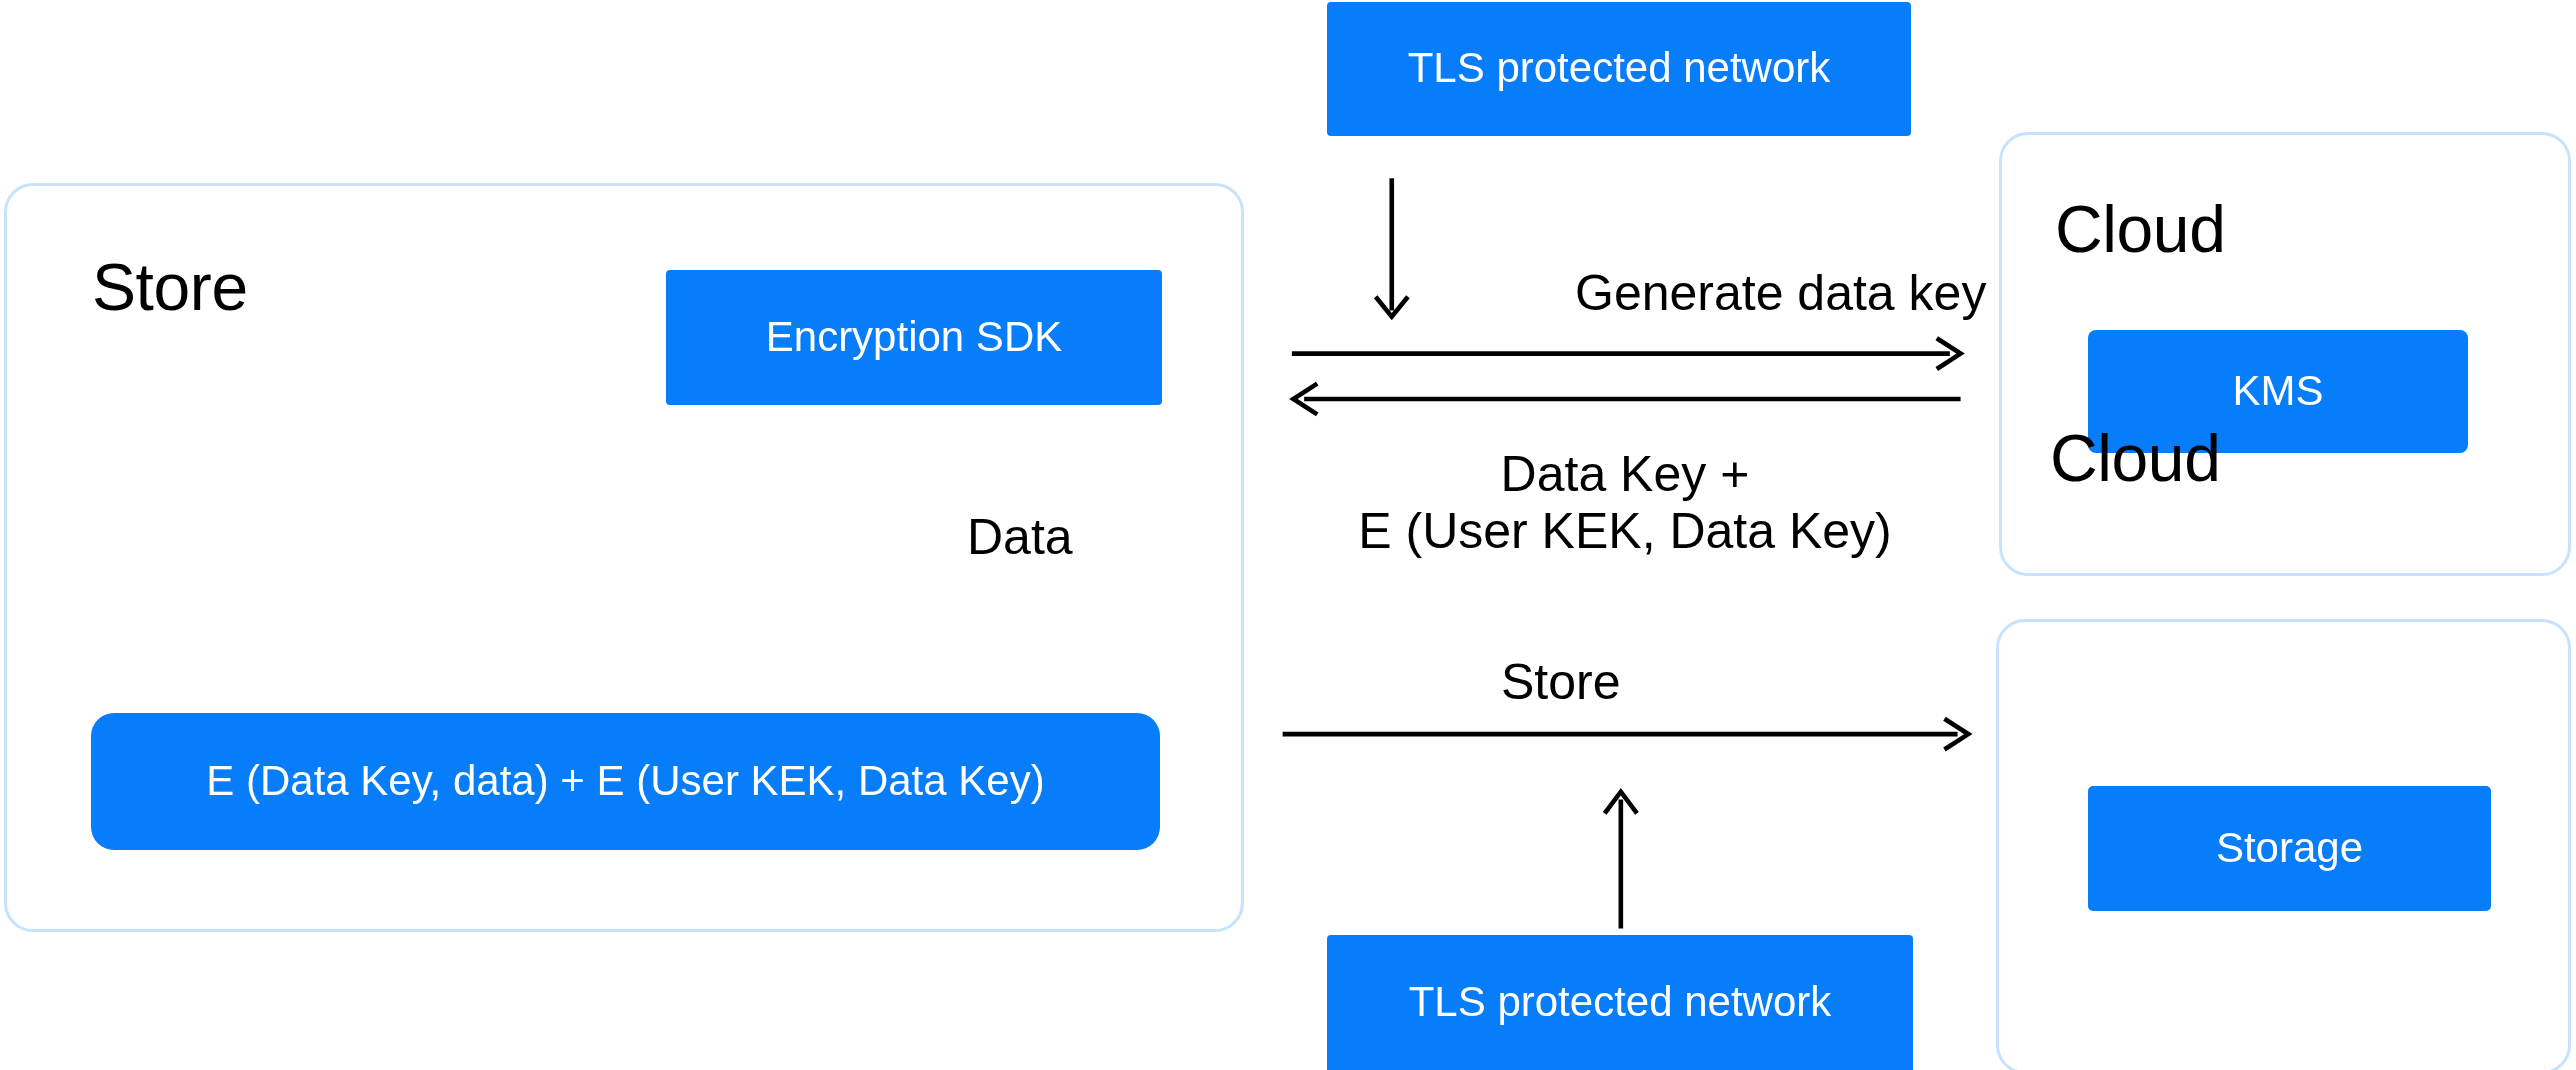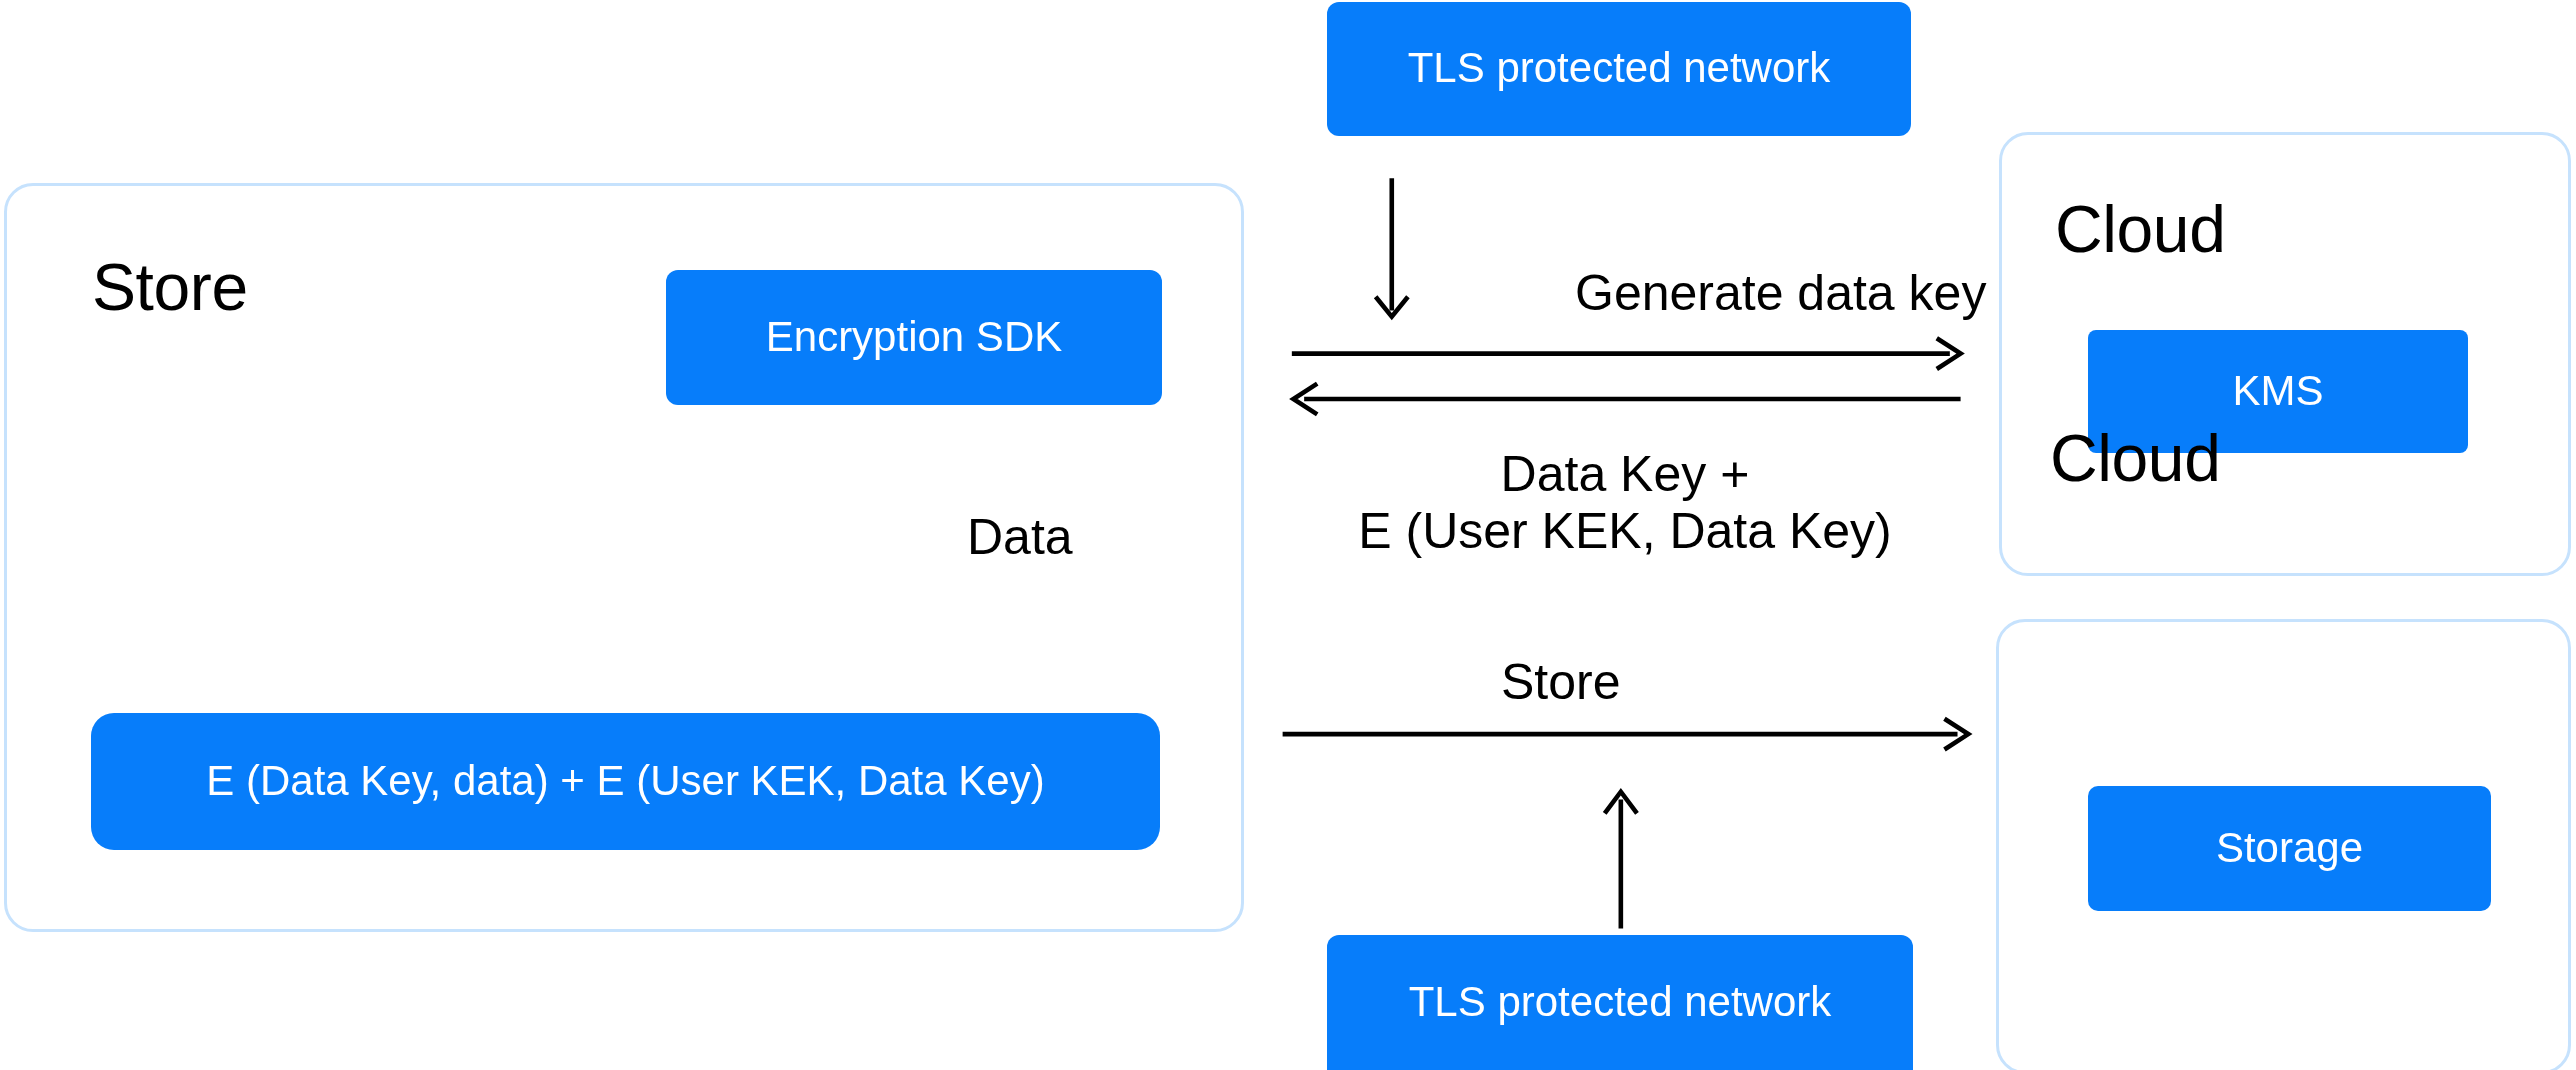--- a/index.html
+++ b/index.html
@@ -42,40 +42,40 @@
     white-space: nowrap;
   }
   #client-title        { left: 92px;  top: 254px; }
   #cloud-kms-title     { left: 2055px; top: 196px; }
   #cloud-storage-title { left: 2050px; top: 425px; }
 
   
   .blue-box {
     position: absolute;
     background: #077dfa;
-    border-radius: 12px;
+    border-radius: 4px;
     color: #ffffff;
     display: flex;
     align-items: center;
     justify-content: center;
     text-align: center;
     font-size: 42px;
     line-height: 1.15;
     font-weight: 400;
     letter-spacing: 0px;
     box-sizing: border-box;
     padding: 0 14px;
   }
   #encryption-sdk-box { left: 666px;  top: 270px;  width: 496px;  height: 135px; }
   #client-payload-box { left: 91px;  top: 713px;  width: 1069px; height: 137px; border-radius: 23px; }
   #tls-top-box        { left: 1327px; top: 1.5px;    width: 584px;  height: 134px; }
   #tls-bottom-box     { left: 1327px; top: 935px; width: 586px;  height: 135px;
                         border-bottom-left-radius: 0; border-bottom-right-radius: 0; }
   #kms-box            { left: 2088px; top: 330px;  width: 380px;  height: 123px; border-radius: 8px; }
-  #storage-box        { left: 2088px; top: 786px; width: 403px;  height: 125px; border-radius: 10px; }
+  #storage-box        { left: 2088px; top: 786px; width: 403px;  height: 125px; border-radius: 5px; }
 
   
   .flow-label {
     position: absolute;
     color: #000000;
     font-size: 50px;
     line-height: 1.14;
     font-weight: 400;
     white-space: pre;
   }

